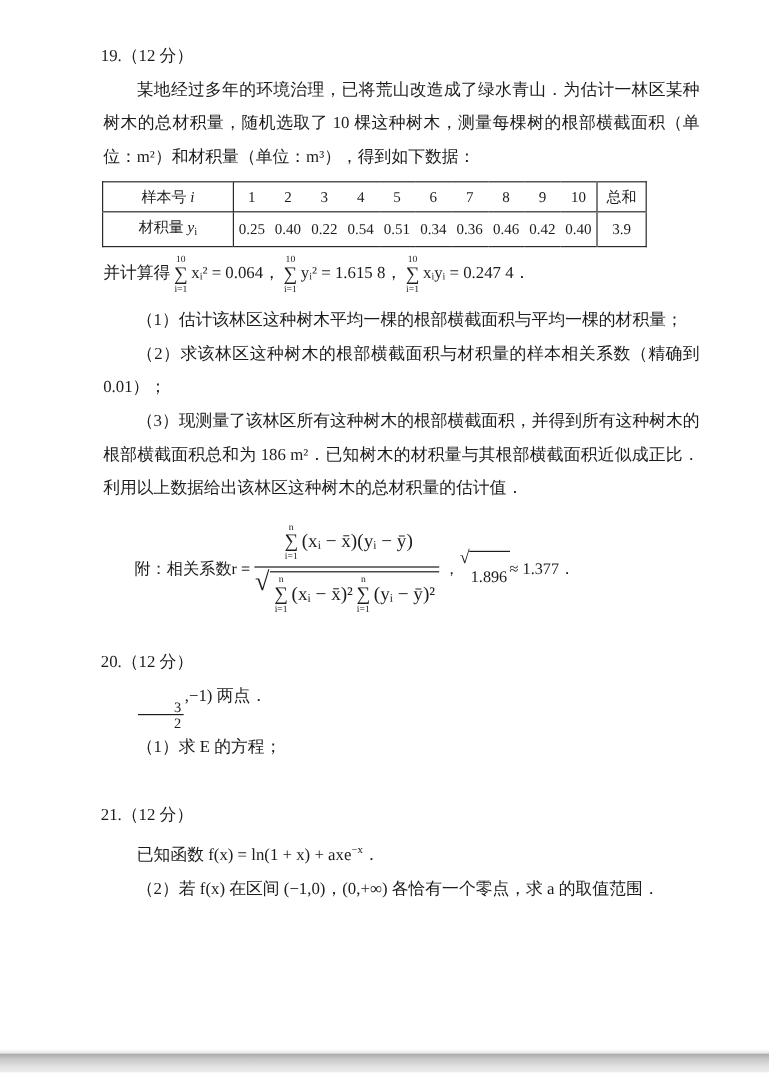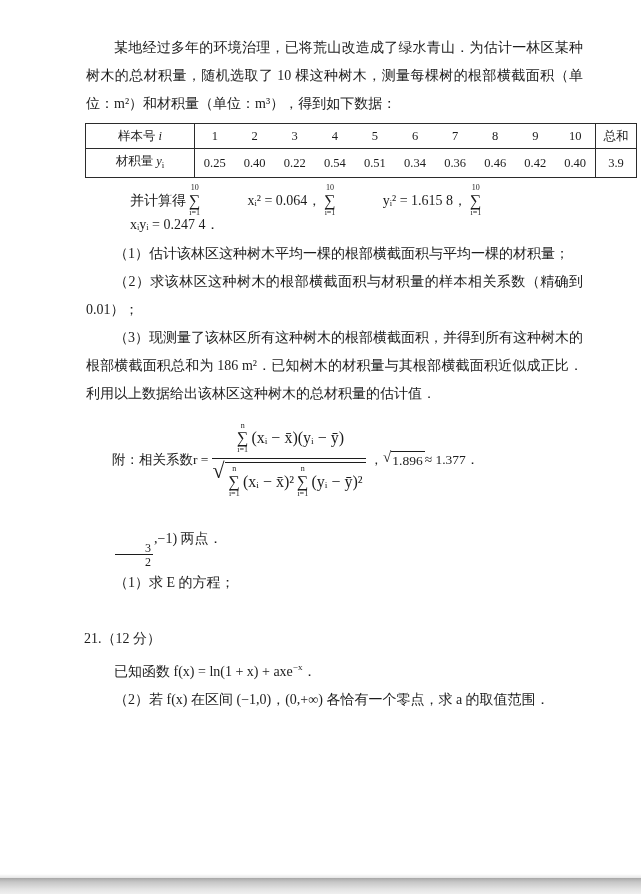--- a/index.html
+++ b/index.html
@@ -5,46 +5,46 @@
   html,body{margin:0;padding:0;background:#fff;}
   .page{position:relative;width:641px;height:894px;background:#fff;overflow:hidden;
         font-family:"Liberation Serif","DejaVu Sans",serif;color:#1c1c1c;font-size:14px;}
   .content{padding:34px 58px 0 86px;}
   p{margin:0;line-height:28px;text-align:justify;}
   .indent{text-indent:2em;}
   .qnum{font-weight:400;line-height:28px;margin-left:-2px;}
   .item{text-indent:2em;line-height:28px;}
 
   
-  table.data{border-collapse:collapse;width:552px;margin:5px 0 6px -1px;font-size:12.5px;table-layout:fixed;}
+  table.data{border-collapse:collapse;width:454px;margin:5px 0 6px -1px;font-size:12.5px;table-layout:fixed;}
   table.data td{border:0;text-align:center;padding:3px 0;line-height:18px;color:#1c1c1c;}
   table.data{border:1.6px solid #2b2b2b;}
   table.data td.c1{width:108px;border-right:1.6px solid #2b2b2b;}
   table.data td.ctot{width:40px;border-left:1.6px solid #2b2b2b;}
   table.data tr.head td{border-bottom:1.6px solid #2b2b2b;}
 
   
   .bigop{display:inline-flex;flex-direction:column;align-items:center;vertical-align:middle;
          line-height:1;margin:0 3px;}
   .bigop .lim{font-size:8px;line-height:1.1;letter-spacing:0;}
   .bigop .sig{font-size:16px;line-height:1;}
   .sumline{display:flex;align-items:center;flex-wrap:wrap;margin:4px 0 8px 0;line-height:1;}
-  .sumline .seg{display:inline-flex;align-items:center;margin-left:44px;}
+  .sumline .seg{display:inline-flex;align-items:center;}
 
   
   .frac{display:inline-flex;flex-direction:column;align-items:center;vertical-align:middle;margin:0 4px;}
   .frac .fnum{display:inline-flex;align-items:center;justify-content:center;padding:0 8px 3px;}
   .frac .fden{display:inline-flex;align-items:center;border-top:1.3px solid #1c1c1c;padding-top:3px;}
 
   
   .sqrt{display:inline-flex;align-items:flex-start;}
   .sqrt .rad{font-size:22px;line-height:1;transform:translateY(-2px);}
   .sqrt .radicand{display:inline-flex;align-items:center;border-top:1.2px solid #1c1c1c;padding:2px 3px 0 1px;}
   .sqrt-sm .rad{font-size:15px;line-height:1;transform:translateY(-1px);}
-  .sqrt-sm .radicand{padding:1px 2px 0 1px;}
+  .sqrt-sm .radicand{padding:13px 2px 0 1px;}
 
   .formula-row{display:flex;align-items:center;margin:14px 0 4px 26px;font-size:13.5px;}
   .formula-row .small{font-size:16px;}
 
   
   .ifrac{display:inline-flex;flex-direction:column;align-items:center;vertical-align:-9px;
          line-height:1.05;font-size:12px;margin:0 1px;}
   .ifrac .d{border-top:1px solid #1c1c1c;padding:1px 2px 0;}
   .ifrac .n{padding:0 2px;}
 
@@ -64,20 +64,21 @@
   .bottom-bar-shadow{position:absolute;left:0;right:0;bottom:16px;height:4px;
       background:linear-gradient(180deg,rgba(0,0,0,0) 0%,rgba(0,0,0,0.10) 100%);}
 </style>
 </head>
 <body>
 
 <div class="page">
   <div class="content">
 
     <section class="sec" id="sec19">
+      <div class="qnum">19.（12 分）</div>
       <p class="indent">某地经过多年的环境治理，已将荒山改造成了绿水青山．为估计一林区某种树木的总材积量，随机选取了 10 棵这种树木，测量每棵树的根部横截面积（单位：m²）和材积量（单位：m³），得到如下数据：</p>
 
       <table class="data">
         <tbody>
           <tr class="head">
             <td class="c1"><span>样本号 </span><i class="mv">i</i></td>
             <td>1</td>
             <td>2</td>
             <td>3</td>
             <td>4</td>
@@ -167,20 +168,21 @@
         <span>，</span>
         <span class="sqrt sqrt-sm">
           <span class="rad">√</span>
           <span class="radicand">1.896</span>
         </span>
         <span> ≈ 1.377．</span>
       </div>
     </section>
 
     <section class="sec" id="sec20">
+      <div class="qnum">20.（12 分）</div>
       <p class="indent"><span class="ifrac">
             <span class="n">3</span>
             <span class="d">2</span>
           </span><span>,−1) 两点．</span></p>
       <p class="item">（1）求 E 的方程；</p>
     </section>
 
     <section class="sec" id="sec21">
       <div class="qnum">21.（12 分）</div>
       <p class="indent"><span>已知函数 f(x) = ln(1 + x) + axe</span><sup class="e">−x</sup><span>．</span></p>

